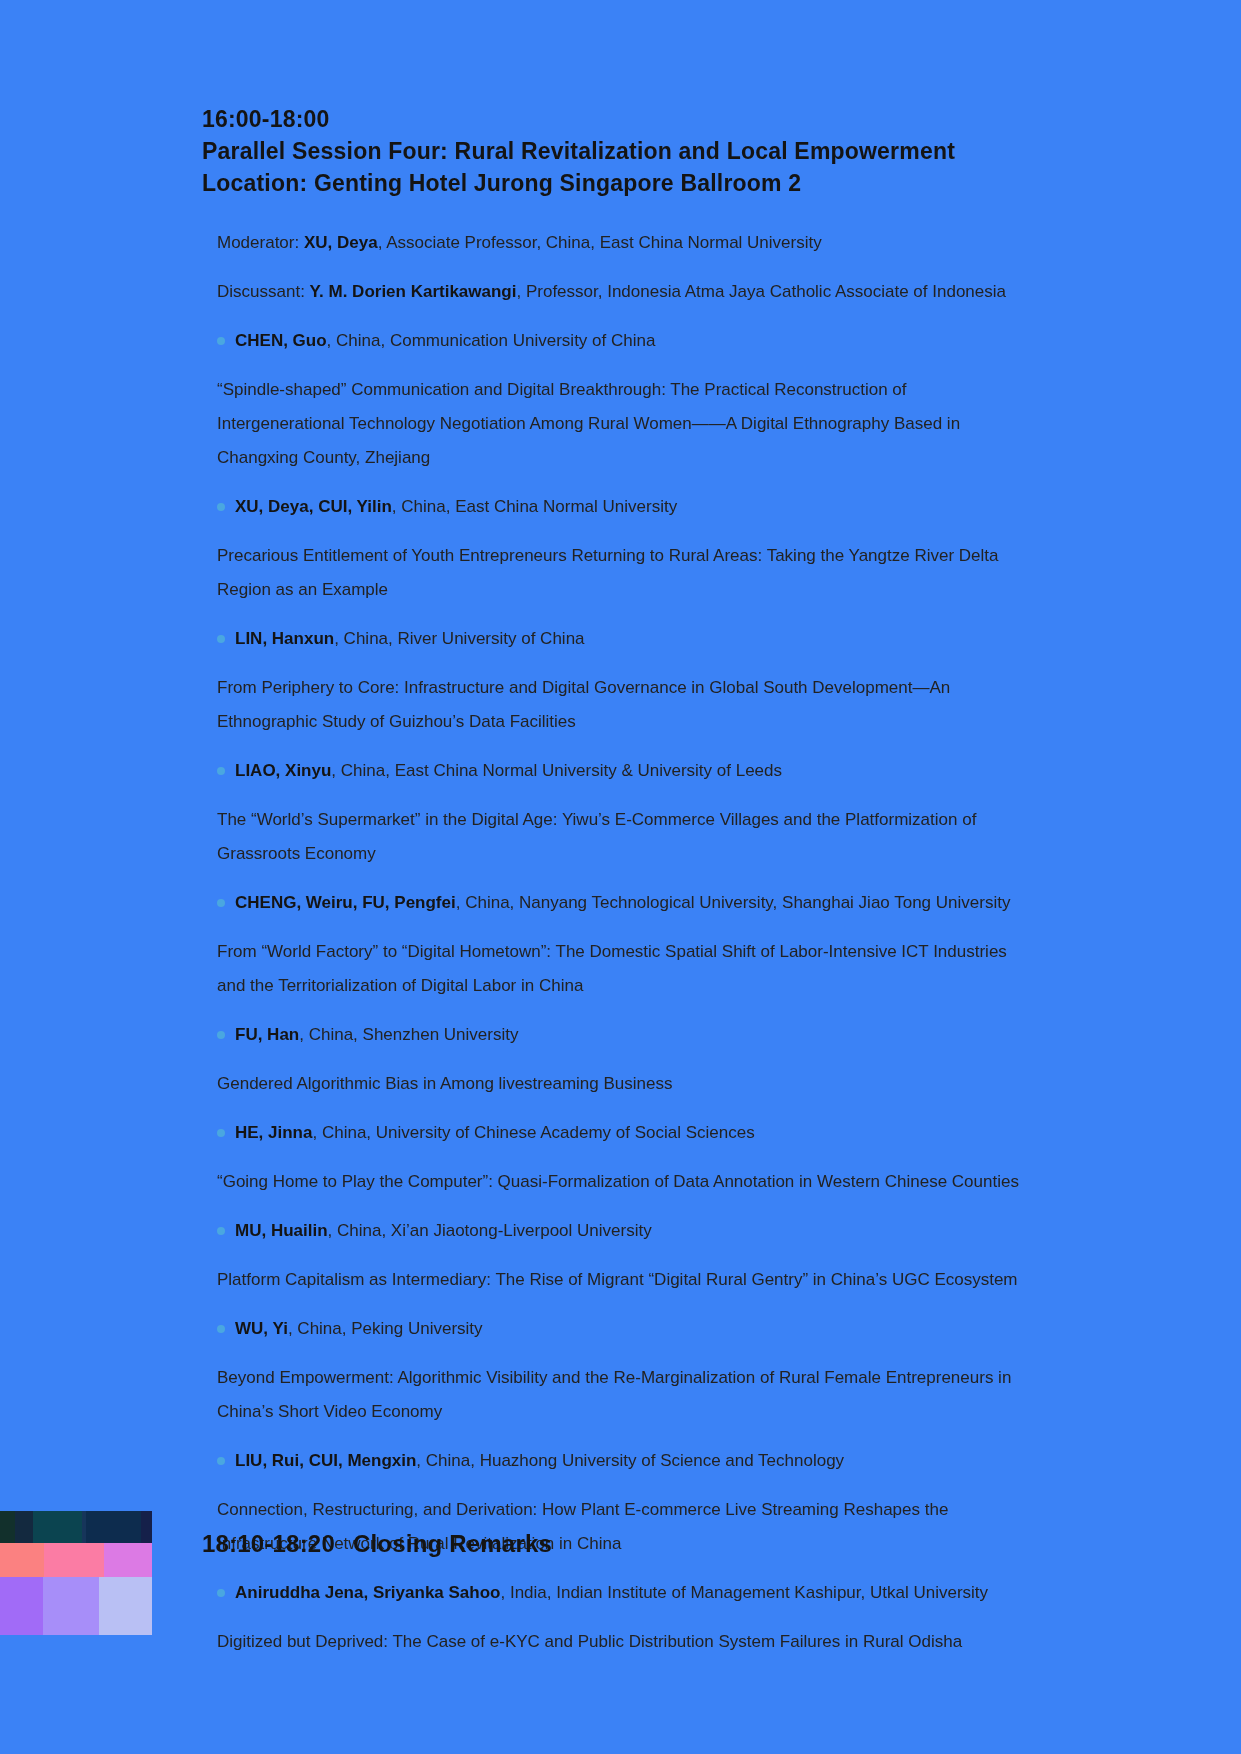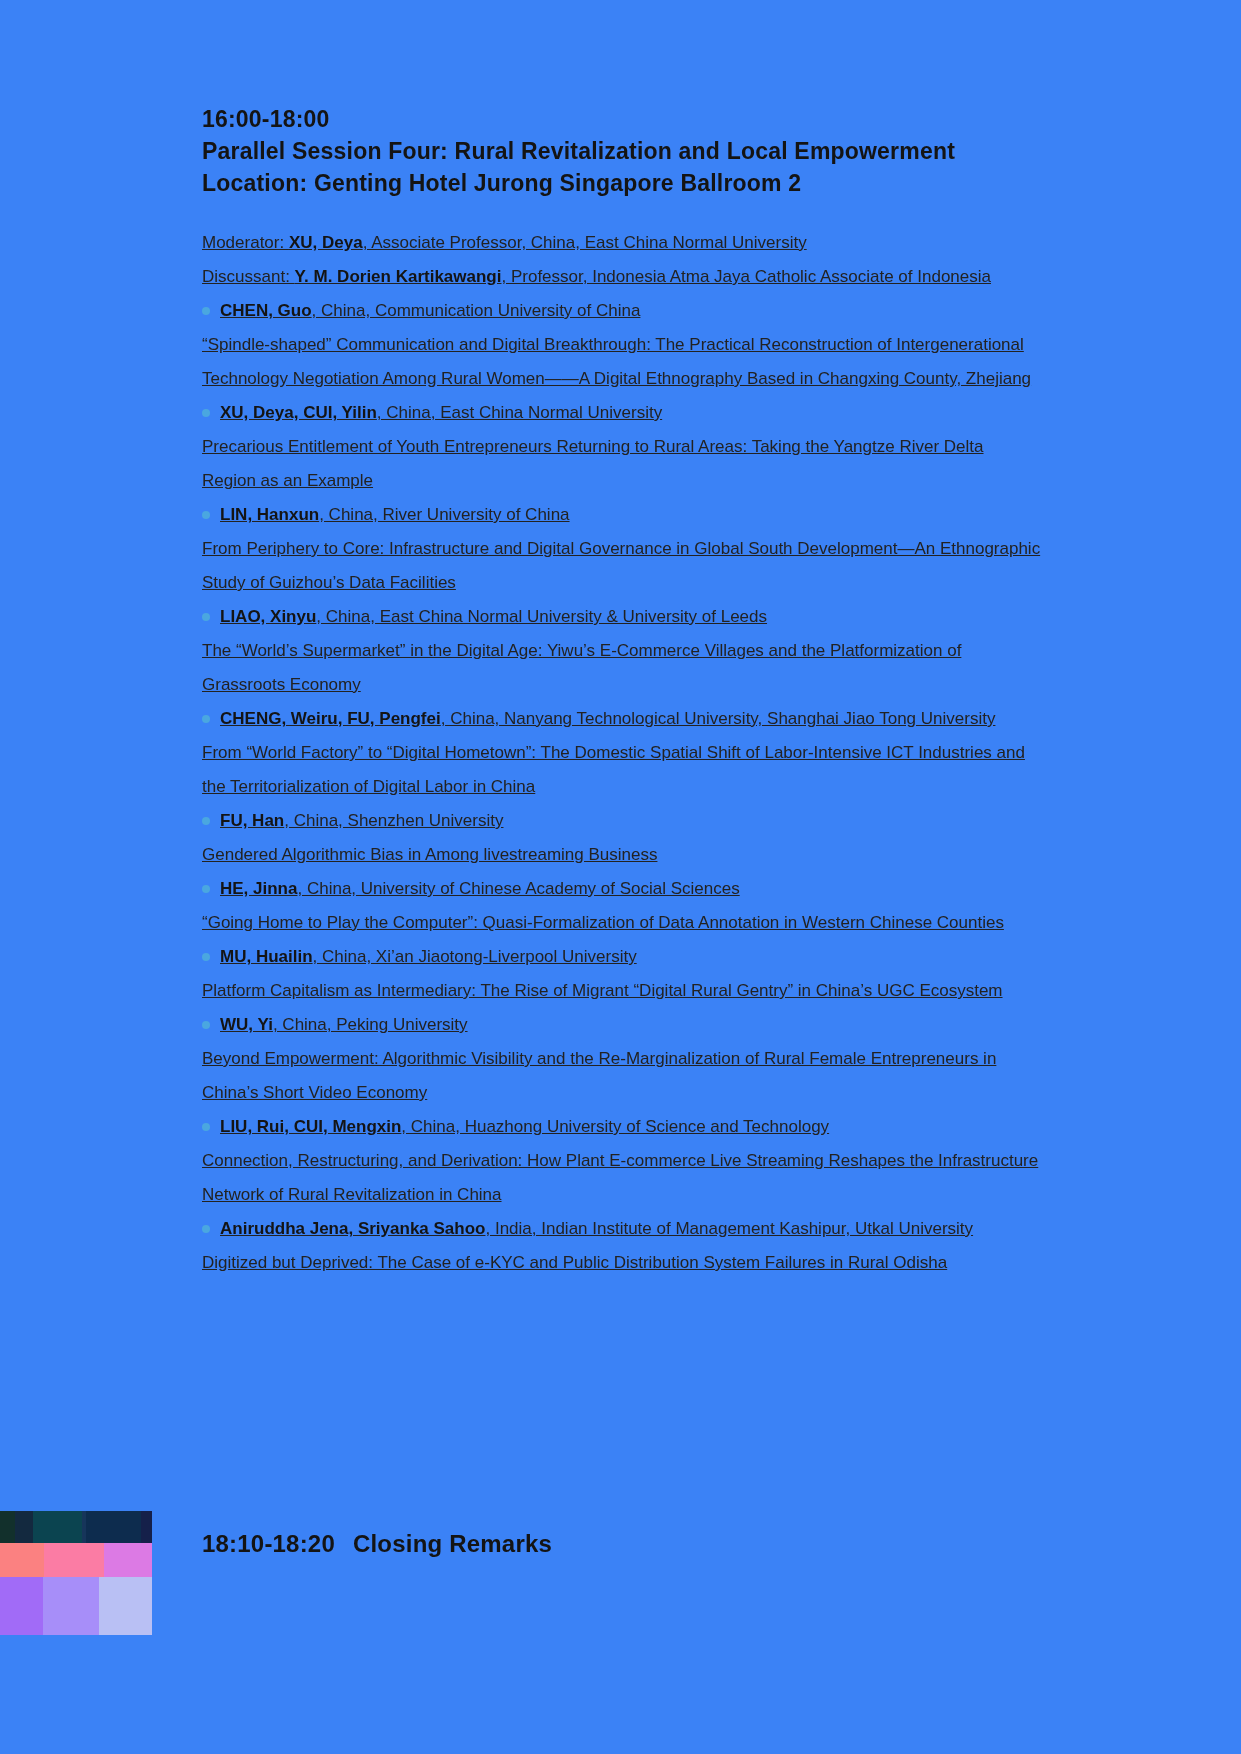--- a/index.html
+++ b/index.html
@@ -25,21 +25,21 @@
     line-height: 32px;
     color: #141414;
     letter-spacing: 0.2px;
     margin-bottom: 27px;
   }
   .body-text {
     font-size: 17px;
     line-height: 34px;
     color: #222222;
   }
-  .body-text p { margin: 0; text-decoration: underline; }
+  .body-text p { margin: 15px; }
   .body-text b { color: #141414; font-weight: 700; }
   .bullet {
     display: inline-block;
     width: 8px;
     height: 8px;
     border-radius: 50%;
     margin-right: 10px;
     margin-bottom: 2px;
     vertical-align: middle;
   }

